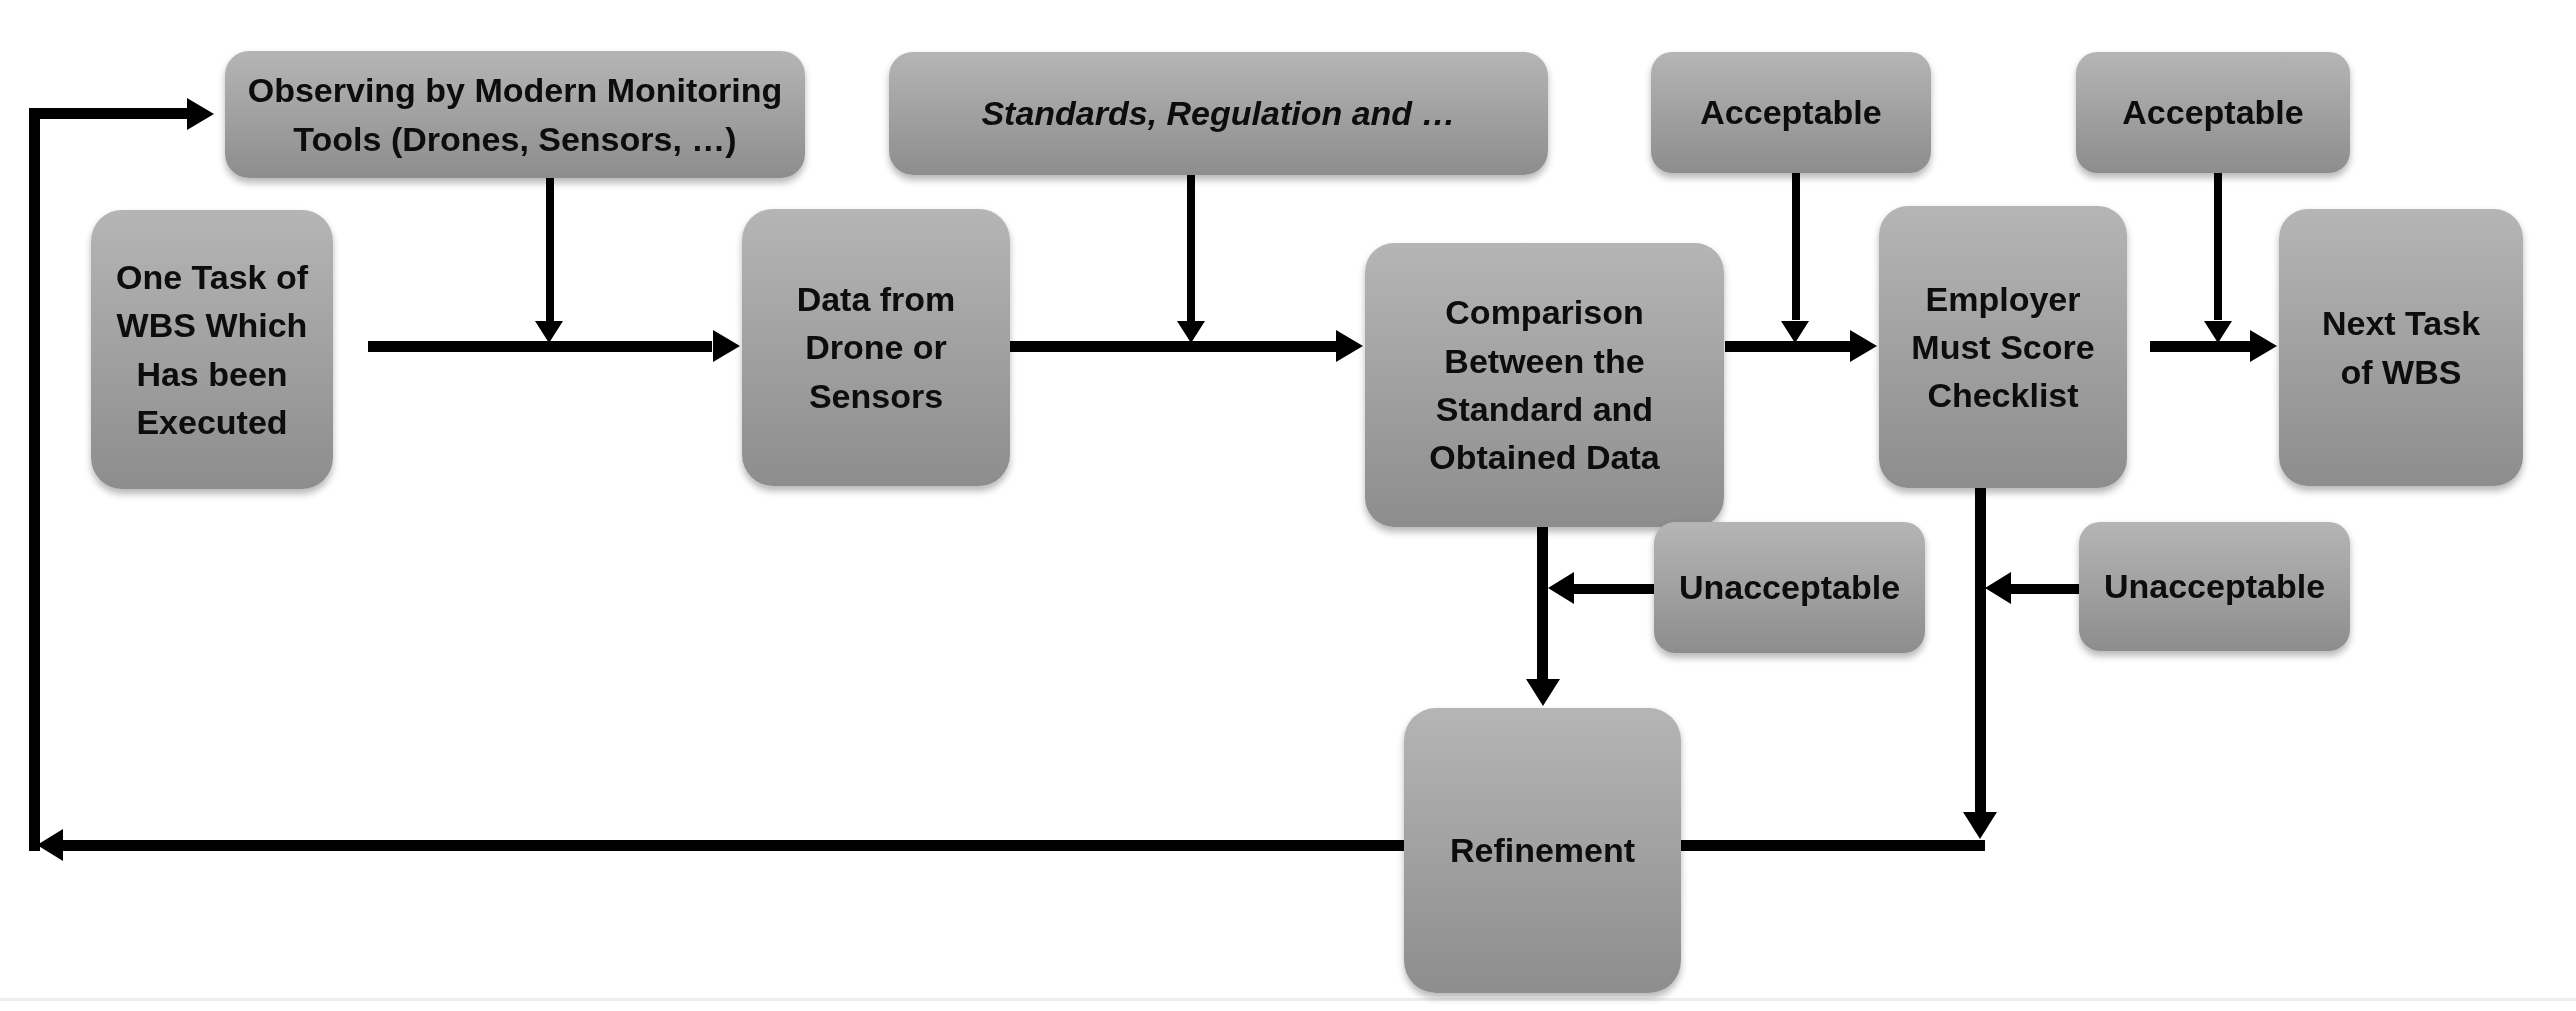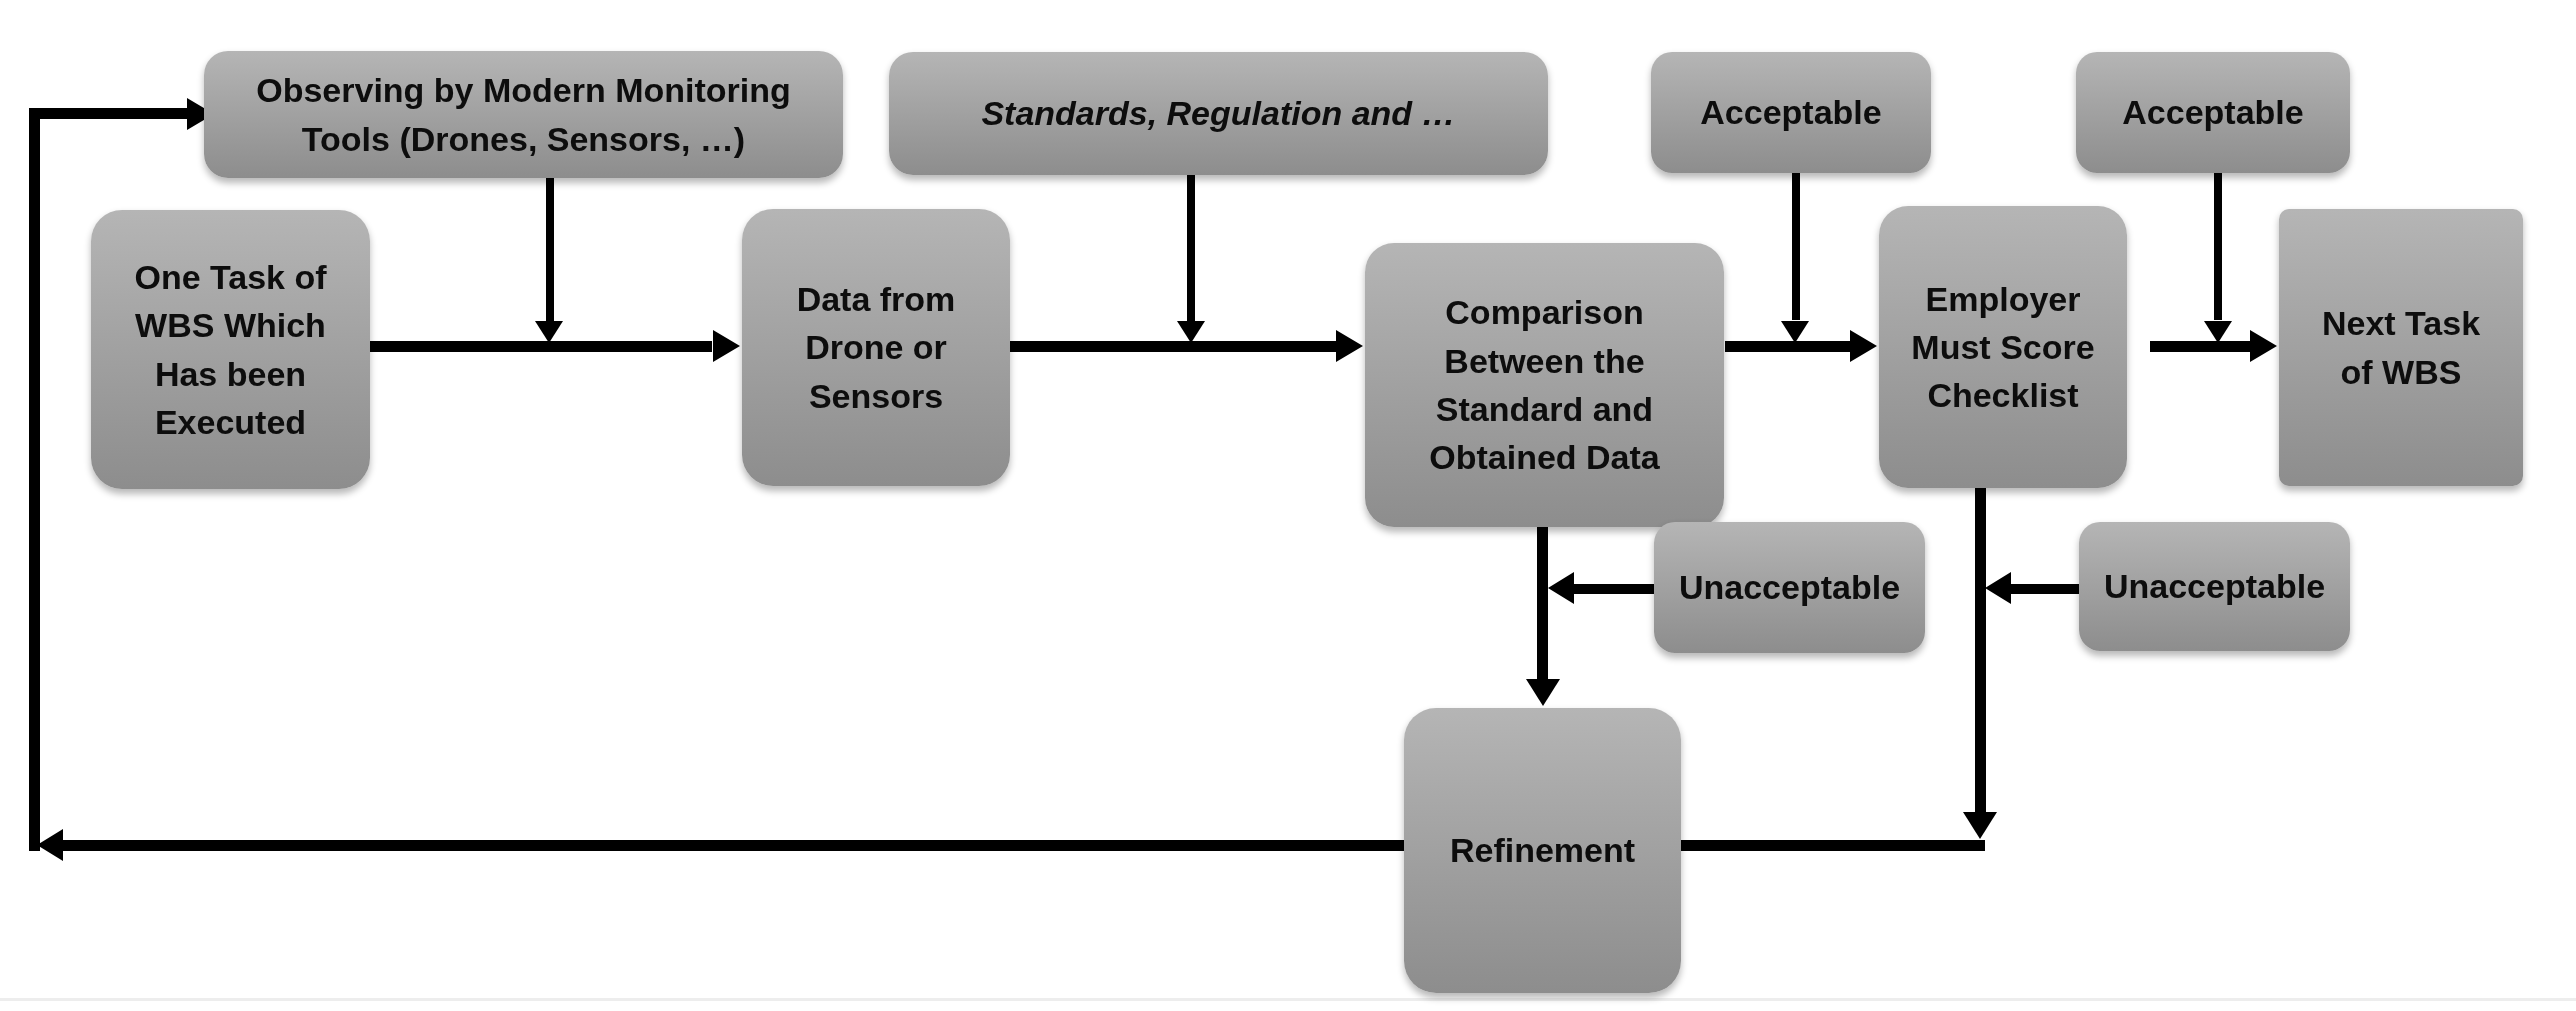--- a/index.html
+++ b/index.html
@@ -82,48 +82,48 @@
 
   <div class="line" style="left:1975px;top:488px;width:10.5px;height:324px;"></div>
   <div class="ah ah-d" style="left:1963px;top:812px;"></div>
 
   <div class="line" style="left:1573px;top:584px;width:81px;height:9.7px;"></div>
   <div class="ah ah-l" style="left:1548px;top:572px;"></div>
 
   <div class="line" style="left:2011px;top:584px;width:68px;height:9.7px;"></div>
   <div class="ah ah-l" style="left:1985px;top:572px;"></div>
 
-  <div class="box" style="left:204px;top:51px;width:639px;height:127px;border-radius:24px;">Observing by Modern Monitoring
+  <div class="box" style="left:225px;top:51px;width:580px;height:127px;border-radius:24px;">Observing by Modern Monitoring
 Tools (Drones, Sensors, …)</div>
 
   <div class="box" style="left:889px;top:52px;width:659px;height:123px;border-radius:24px;font-style:italic;">Standards, Regulation and …</div>
 
   <div class="box" style="left:1651px;top:52px;width:280px;height:121px;border-radius:21px;">Acceptable</div>
 
   <div class="box" style="left:2076px;top:52px;width:274px;height:121px;border-radius:21px;">Acceptable</div>
 
-  <div class="box" style="left:91px;top:210px;width:279px;height:279px;border-radius:31px;">One Task of
+  <div class="box" style="left:91px;top:210px;width:242px;height:279px;border-radius:31px;">One Task of
 WBS Which
 Has been
 Executed</div>
 
   <div class="box" style="left:742px;top:209px;width:268px;height:277px;border-radius:31px;">Data from
 Drone or
 Sensors</div>
 
   <div class="box" style="left:1365px;top:203px;width:359px;height:284px;border-radius:29px;margin-top:40px;">Comparison
 Between the
 Standard and
 Obtained Data</div>
 
   <div class="box" style="left:1879px;top:206px;width:248px;height:282px;border-radius:29px;text-align:center;">Employer
 Must Score
 Checklist</div>
 
-  <div class="box" style="left:2279px;top:209px;width:244px;height:277px;border-radius:10px;">Next Task
+  <div class="box" style="left:2279px;top:209px;width:244px;height:277px;border-radius:29px;">Next Task
 of WBS</div>
 
   <div class="box" style="left:1654px;top:522px;width:271px;height:131px;border-radius:21px;">Unacceptable</div>
 
   <div class="box" style="left:2079px;top:522px;width:271px;height:129px;border-radius:21px;">Unacceptable</div>
 
   <div class="box" style="left:1404px;top:708px;width:277px;height:285px;border-radius:32px;">Refinement</div>
 
   <div class="baseline-rule" style="left:0px;top:998px;width:2576px;height:3.2px;"></div>
 

